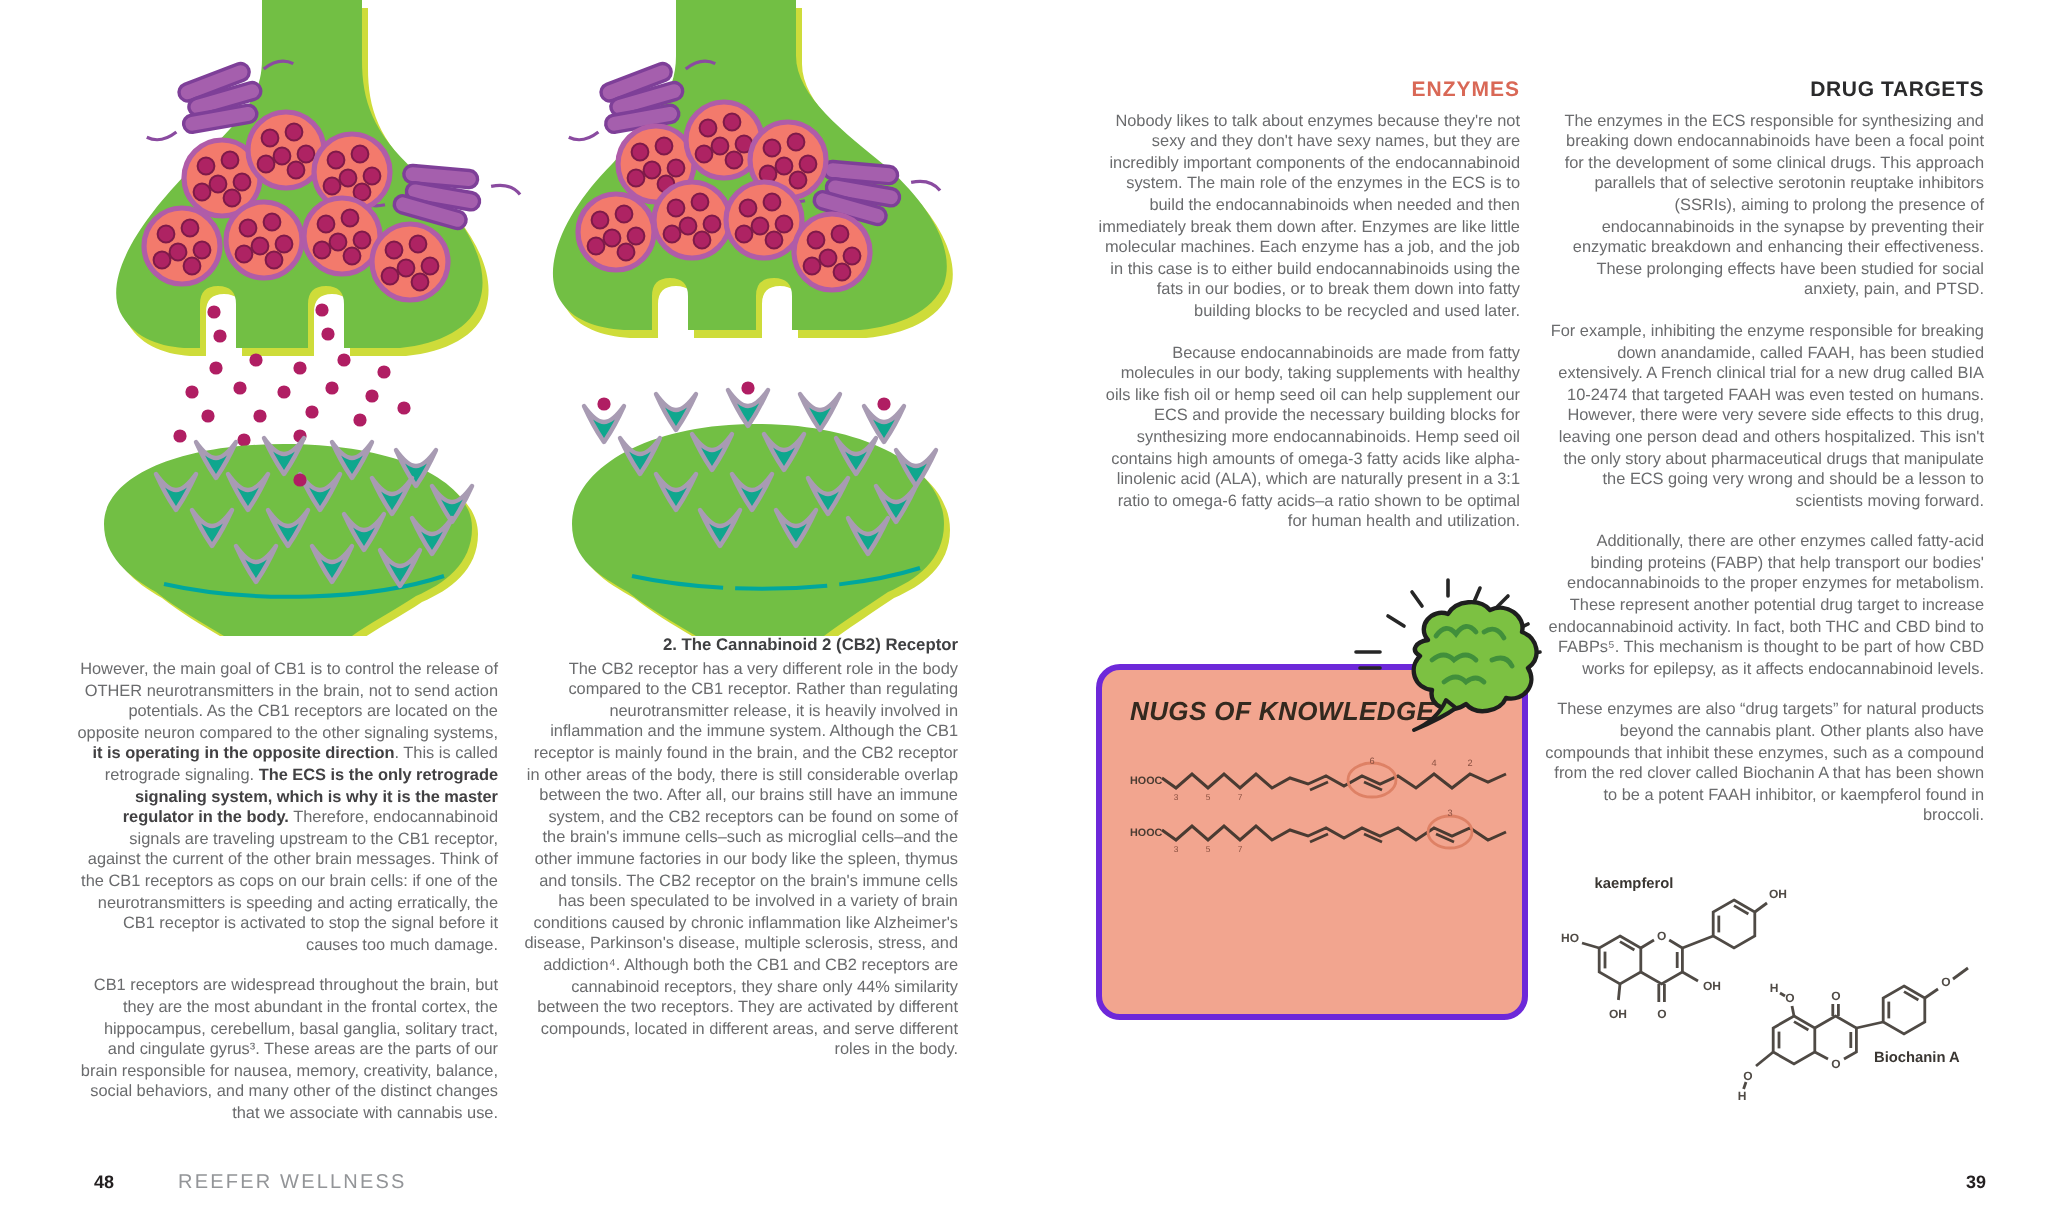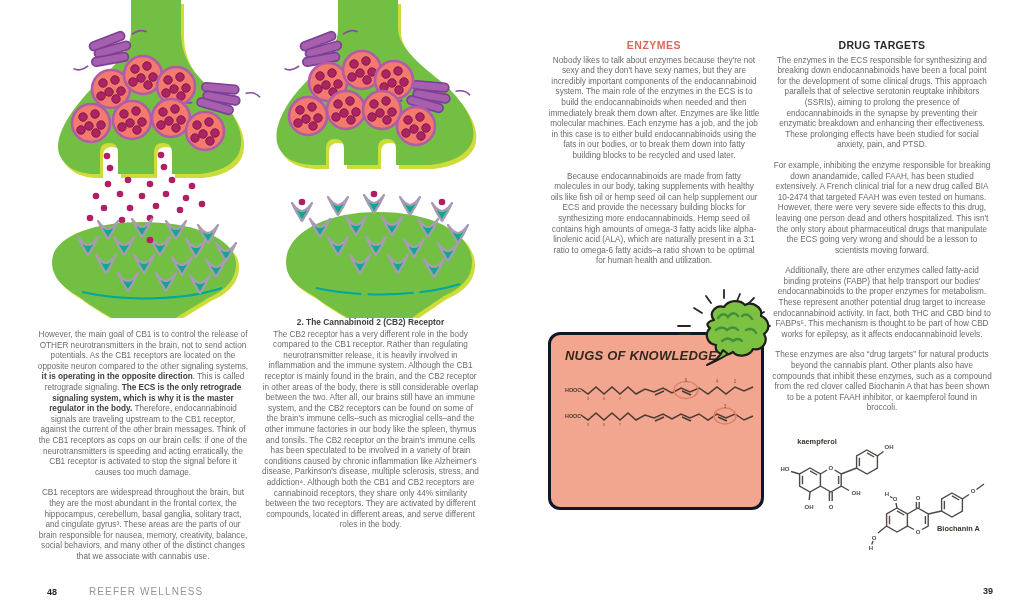--- a/index.html
+++ b/index.html
@@ -1,31 +1,31 @@
 <!DOCTYPE html>
 <html><head>
 <meta charset="utf-8">
 <style>
   html,body{margin:0;padding:0;background:#ffffff;}
   .spread{position:relative;width:1024px;height:612px;background:#ffffff;overflow:hidden;
           font-family:"Liberation Sans",sans-serif;}
   .abs{position:absolute;}
   .illo{position:absolute;}
-  .col{position:absolute;font-size:8.2px;line-height:10.6px;color:#6a6b6d;text-align:center;}
+  .col{position:absolute;font-size:8.2px;line-height:10.6px;color:#6a6b6d;text-align:right;}
   .col p{margin:0 0 10px 0;}
   .col .b{font-weight:700;color:#414042;margin-top:16px;}
   .col h3{margin:0 0 2px 0;font-size:8.4px;color:#3f4042;font-weight:700;}
   .sec-head{margin:0 0 5px 0;font-size:10.5px;font-weight:700;letter-spacing:.5px;}
   .sec-head.coral{color:#d96856;}
   .sec-head.dark{color:#2b2b2c;letter-spacing:.3px;}
   .footer{position:absolute;top:586px;display:flex;align-items:baseline;gap:32px;}
   .footer .fnum{font-size:9px;font-weight:700;color:#231f20;}
   .footer .ftitle{font-size:10px;letter-spacing:1.1px;color:#939598;}
   .nugs-box{position:absolute;left:548px;top:332px;width:216px;height:178px;box-sizing:border-box;
-            background:#f2a58f;border:3px solid #0f172a;border-radius:12px;padding:13px 13px 8px 14px;}
+            background:#f2a58f;border:3px solid #6d28d9;border-radius:12px;padding:13px 13px 8px 14px;}
   .nugs-box h4{margin:0 0 7px 0;font-size:13px;font-style:italic;font-weight:700;
                letter-spacing:.2px;color:#33291f;}
   .nugs-box .nbody{margin:0;font-size:8.3px;line-height:11.2px;font-style:italic;color:#6e5146;}
   svg text{font-family:"Liberation Sans",sans-serif;}
 </style>
 </head>
 <body>
 
 <div class="spread">
 

